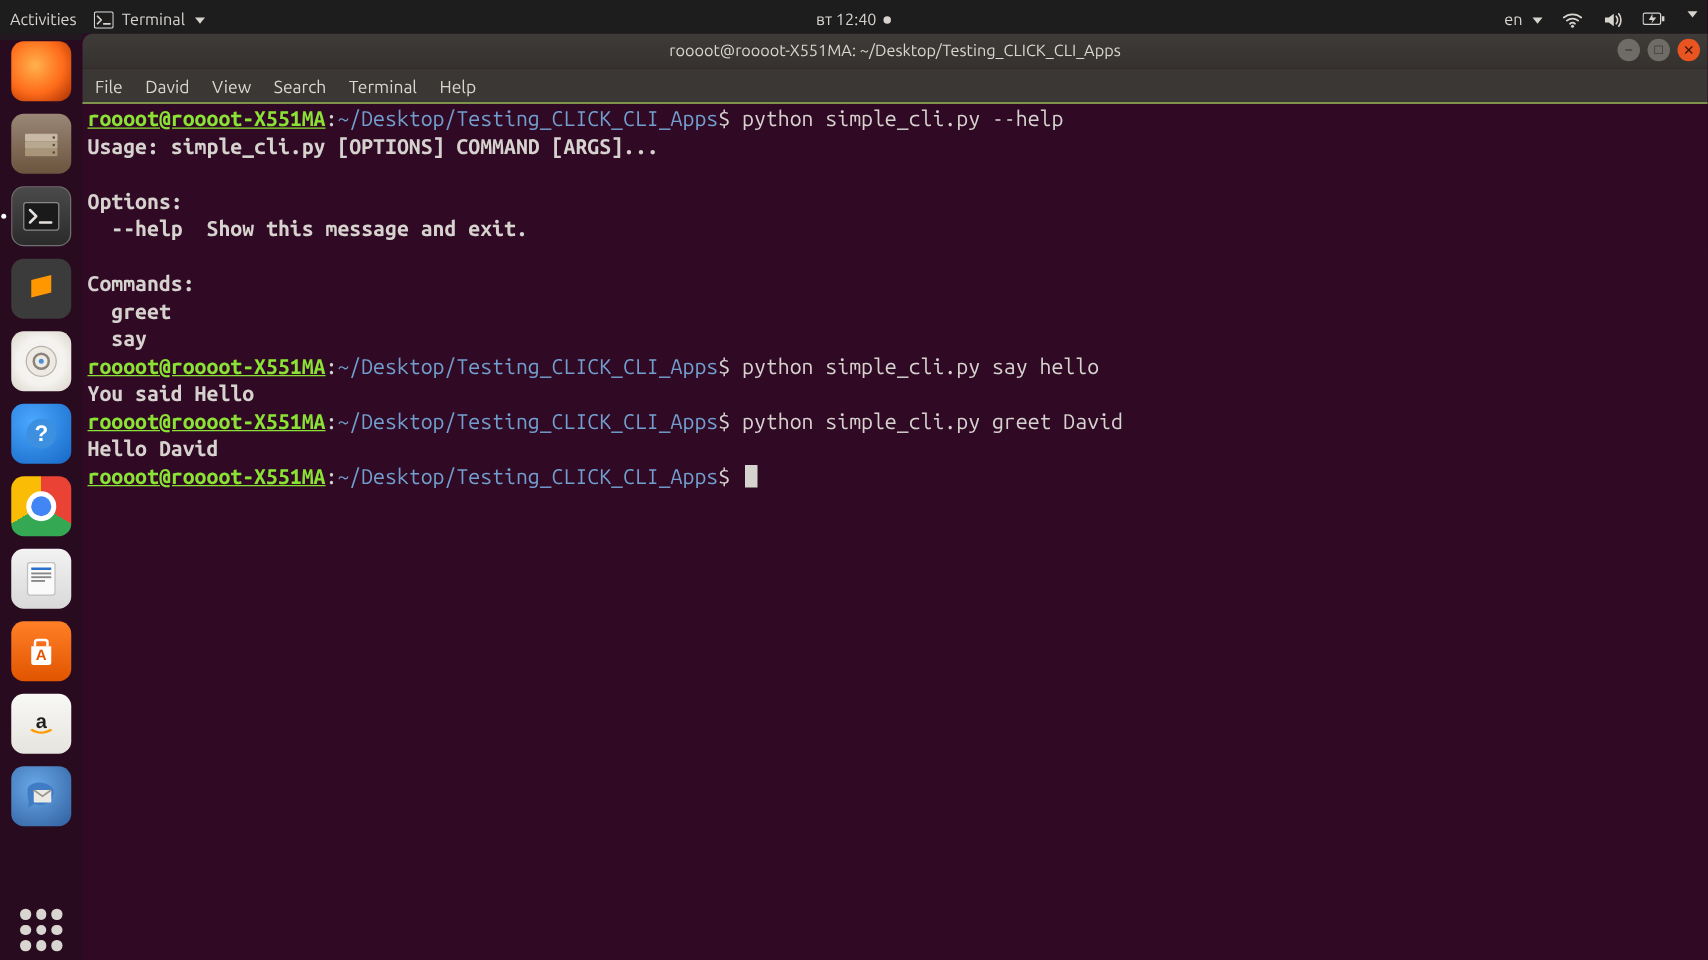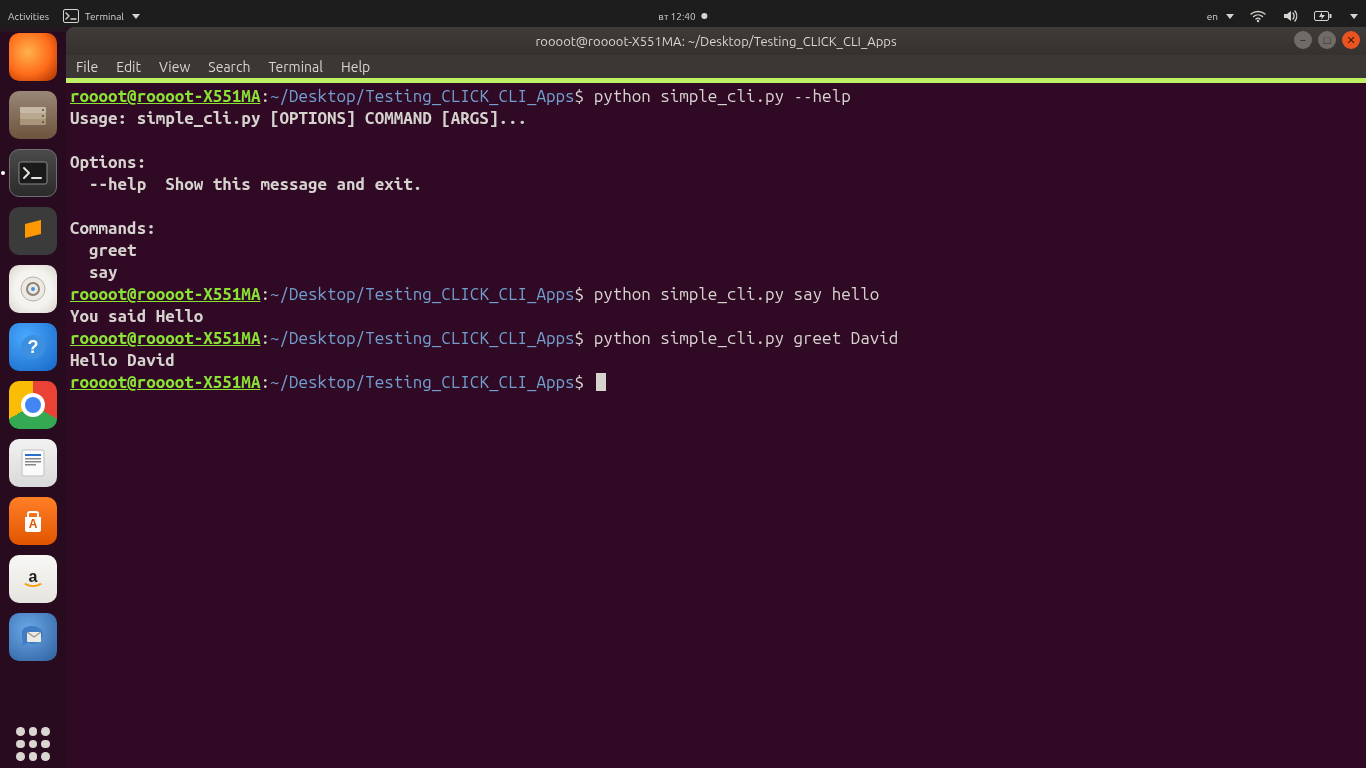--- a/index.html
+++ b/index.html
@@ -1,24 +1,24 @@
 <!DOCTYPE html>
 <html><head>
 <meta charset="utf-8">
 <style>
   * { margin: 0; padding: 0; box-sizing: border-box; }
   html, body { width: 1366px; height: 768px; overflow: hidden; font-family: Ubuntu, "Segoe UI", sans-serif; background: #2c001e; }
   .top-bar {
     height: 27px; background: #1d1d1d; color: #d7d3cf; display: flex;
-    align-items: center; font-size: 10px; padding: 16px 8px; position: relative;
+    align-items: center; font-size: 13px; padding: 16px 8px; position: relative;
   }
   .tb-left { display: flex; align-items: center; gap: 14px; }
   .tb-item { display: flex; align-items: center; gap: 6px; cursor: default; }
   .tb-center { position: absolute; left: 50%; transform: translateX(-50%); display: flex; align-items: center; gap: 6px; }
-  .tb-right { margin-left: auto; display: flex; align-items: center; gap: 16px; }
+  .tb-right { margin-left: auto; display: flex; align-items: flex-start; gap: 16px; }
   .tb-right .icon, .tb-left .icon, .tb-center .icon { display: inline-flex; }
   .dot { width: 6px; height: 6px; border-radius: 50%; background: #d7d3cf; display:inline-block; }
   .tri-down { display:inline-block; width:0;height:0;border-left:4px solid transparent;border-right:4px solid transparent;border-top:5px solid #d7d3cf; margin-left:2px;}
   .launcher {
     position: absolute; left: 0; top: 27px; width: 66px; height: 741px;
     background: rgba(40,20,35,0.55); display: flex; flex-direction: column;
     align-items: center; padding-top: 6px; gap: 10px;
   }
   .launch-btn {
     width: 48px; height: 48px; border-radius: 10px; display:flex;
@@ -55,21 +55,21 @@
     border-top-left-radius:8px; position:relative;
   }
   .win-ctrls { position:absolute; right:6px; top:4px; display:flex; gap:6px;}
   .wc { width:18px;height:18px;border-radius:50%;display:flex;align-items:center;justify-content:center;font-size:11px;}
   .wc-min{background:#6f6b66;color:#2a2825;}
   .wc-max{background:#6f6b66;color:#2a2825;}
   .wc-close{background:#e95420;color:#3a1600;}
   .menubar{
     height:28px; background:#3a3734; color:#d9d5cf; display:flex;
     align-items:center; gap:18px; padding:0 10px; font-size:14px;
-    border-bottom:5px solid #bef264;
+    border-bottom:1px solid #bef264;
   }
   .term-body{
     flex:1; background:#300a24; color:#d6d3cf;
     font-family: "Ubuntu Mono","DejaVu Sans Mono",Menlo,Consolas,monospace;
     font-size:17px; line-height:22px; padding:2px 4px 4px 4px;
     white-space:pre; overflow:hidden;
   }
   .ps-user{color:#8ae234; font-weight:bold;text-decoration:underline;}
   .ps-sep {color:#d6d3cf;}
   .ps-path{color:#729fcf; font-weight:normal;}
@@ -236,20 +236,20 @@
   <div class="win-title">
     <span>roooot@roooot-X551MA: ~/Desktop/Testing_CLICK_CLI_Apps</span>
     <div class="win-ctrls">
       <div class="wc wc-min">–</div>
       <div class="wc wc-max">□</div>
       <div class="wc wc-close">✕</div>
     </div>
   </div>
   <div class="menubar" id="menubar">
       <span>File</span>
-      <span>Edit</span>
+      <span>David</span>
       <span>View</span>
       <span>Search</span>
       <span>Terminal</span>
       <span>Help</span>
     </div>
   <div class="term-body" id="termbody"><div><span class="ps-user">roooot@roooot-X551MA</span><span class="ps-sep">:</span><span class="ps-path">~/Desktop/Testing_CLICK_CLI_Apps</span><span class="ps-sep">$</span><span class="cmd"> python simple_cli.py --help</span></div><div class="out">Usage: simple_cli.py [OPTIONS] COMMAND [ARGS]...</div><div class="out">&nbsp;</div><div class="out">Options:</div><div class="out">  --help  Show this message and exit.</div><div class="out">&nbsp;</div><div class="out">Commands:</div><div class="out">  greet</div><div class="out">  say</div><div><span class="ps-user">roooot@roooot-X551MA</span><span class="ps-sep">:</span><span class="ps-path">~/Desktop/Testing_CLICK_CLI_Apps</span><span class="ps-sep">$</span><span class="cmd"> python simple_cli.py say hello</span></div><div class="out">You said Hello</div><div><span class="ps-user">roooot@roooot-X551MA</span><span class="ps-sep">:</span><span class="ps-path">~/Desktop/Testing_CLICK_CLI_Apps</span><span class="ps-sep">$</span><span class="cmd"> python simple_cli.py greet David</span></div><div class="out">Hello David</div><div><span class="ps-user">roooot@roooot-X551MA</span><span class="ps-sep">:</span><span class="ps-path">~/Desktop/Testing_CLICK_CLI_Apps</span><span class="ps-sep">$</span><span class="cmd"> </span><span class="cursor"></span></div></div>
 </div>
 
 </body></html>

